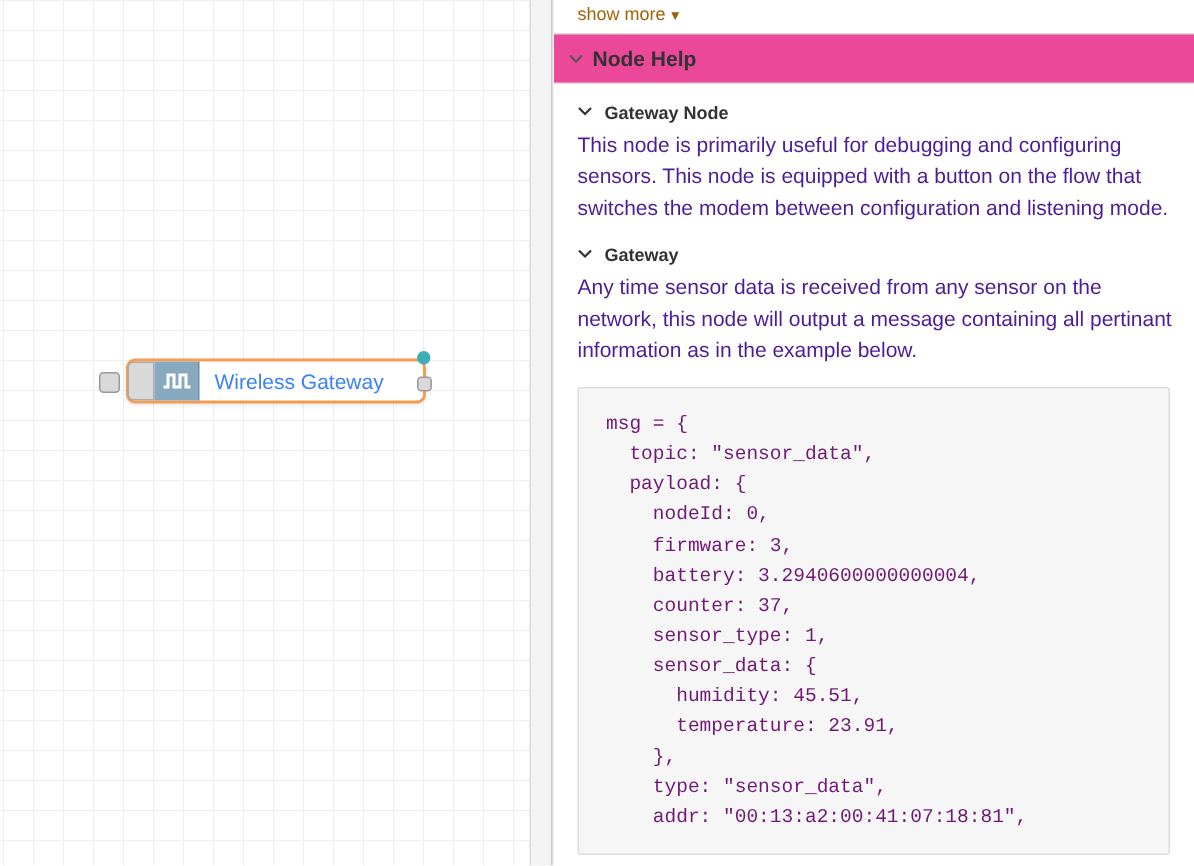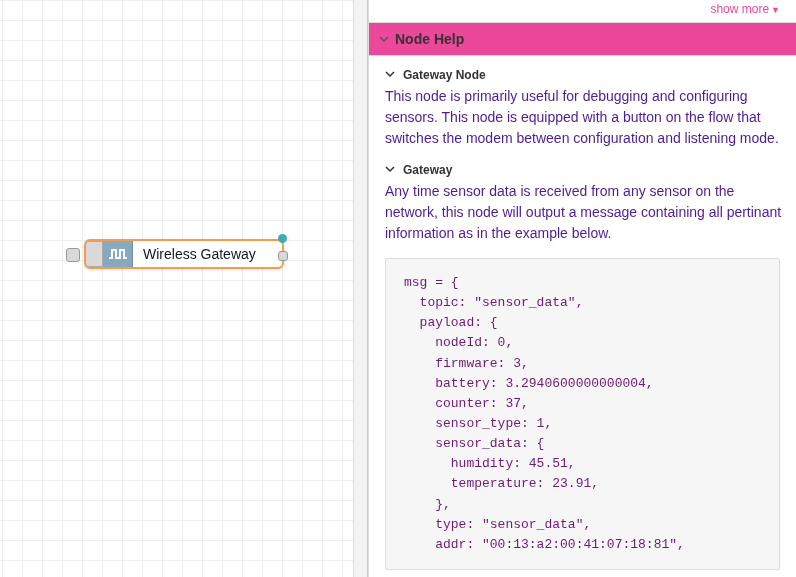--- a/index.html
+++ b/index.html
@@ -71,21 +71,21 @@
       background: #87a9c0;
       display: flex;
       align-items: center;
       justify-content: center;
       border-right: 1px solid rgba(0,0,0,0.15);
     }
     .node-icon svg { display: block; }
     .node-label {
       padding-left: 10px;
       font-size: 14px;
-      color: #0f172a;
+      color: #3b82f6;
     }
     .node-port-right {
       position: absolute;
       right: -6px;
       top: 10px;
       width: 10px;
       height: 10px;
       background: #d9d9d9;
       border: 1px solid #999;
       border-radius: 3px;
@@ -105,24 +105,24 @@
       background: #fff;
       overflow-y: auto;
       padding: 0 6px 0 16px;
       position: relative;
       border-left: 1px solid #ddd;
     }
     .sidebar::-webkit-scrollbar { width: 14px; }
     .sidebar::-webkit-scrollbar-track { background: #f3f3f3; }
     .sidebar::-webkit-scrollbar-thumb { background: #c1c1c1; border-radius: 7px; border: 3px solid #f3f3f3; }
     .show-more {
-      text-align: right;
+      text-align: left;
       padding: 2px 10px 6px 0;
       font-size: 12px;
-      color: #ec4899;
+      color: #a16207;
     }
     .show-more .tri { font-size: 9px; margin-left: 2px; }
     .section-header {
       background: #ec4899;
       border-top: 1px solid #ddd;
       border-bottom: 1px solid #ddd;
       padding: 8px 10px;
       font-weight: 600;
       font-size: 14px;
       display: flex;

